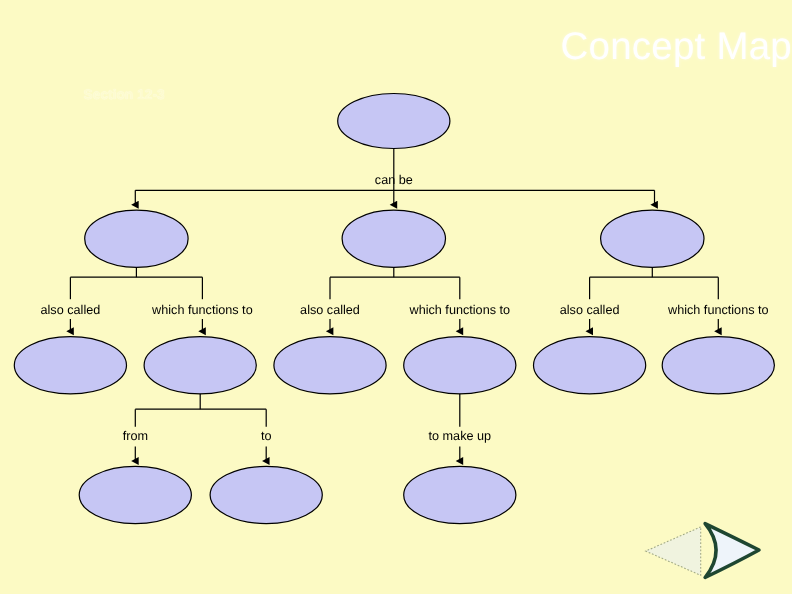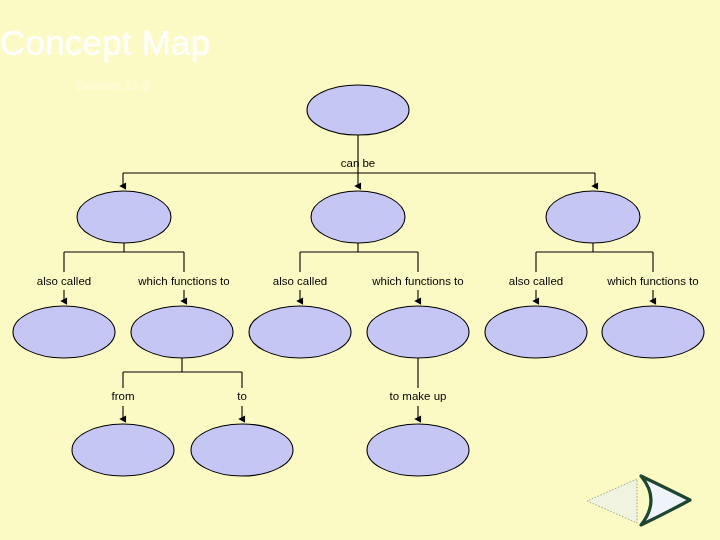--- a/index.html
+++ b/index.html
@@ -19,21 +19,21 @@
     width: 720px;
     height: 540px;
     background: #fcfac4;
   }
   
   #slide-title {
     position: absolute;
     left: 0;
     top: 22px;
     width: 720px;
-    text-align: left;
+    text-align: right;
     font-size: 35px;
     line-height: 42px;
     color: #ffffff;
     letter-spacing: 0.2px;
     text-shadow: 0 0 3px rgba(255,255,255,0.55);
     white-space: nowrap;
     user-select: none;
   }
   #slide-subtitle {
     position: absolute;

